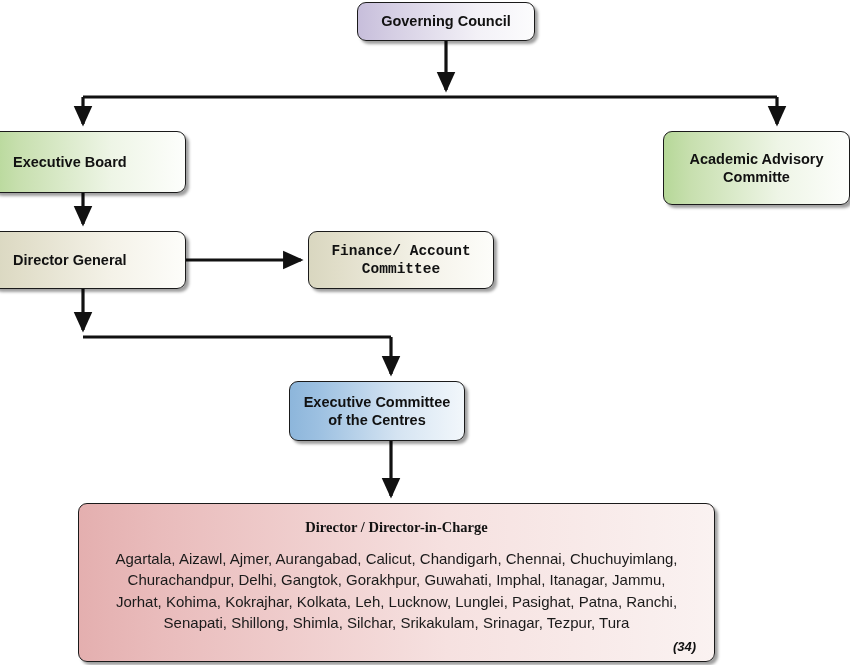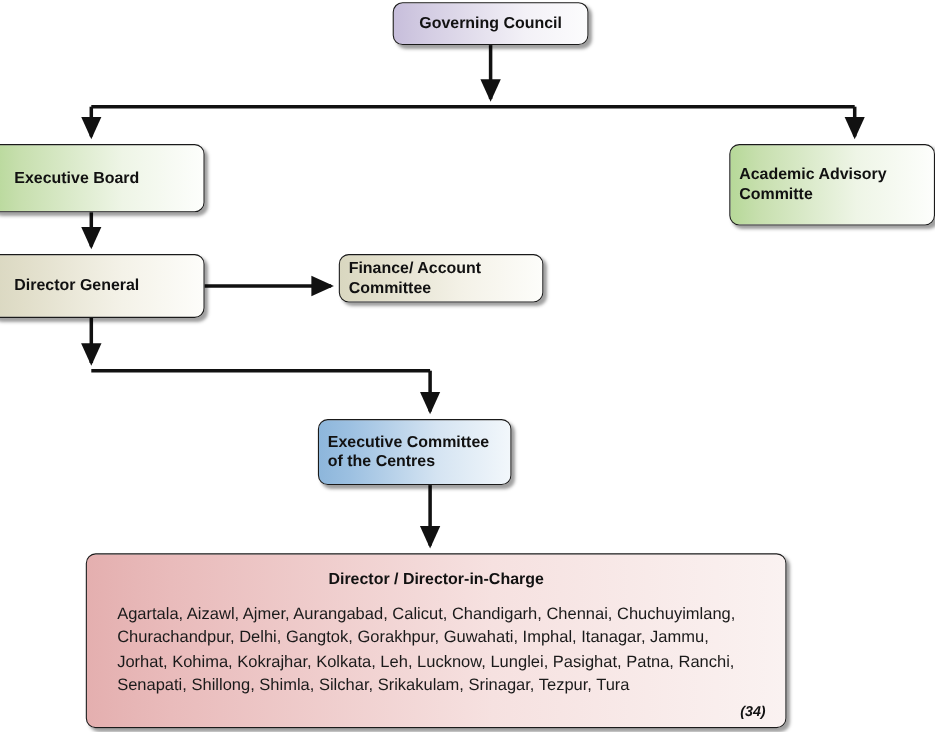--- a/index.html
+++ b/index.html
@@ -33,21 +33,21 @@
     position: absolute;
     z-index: 2;
     box-sizing: border-box;
     border: 1.4px solid #1a1a1a;
     border-radius: 9px;
     box-shadow: 3px 3px 3px rgba(0,0,0,0.38);
     display: flex;
     flex-direction: column;
     align-items: center;
     justify-content: center;
-    text-align: left;
+    text-align: center;
     color: #111111;
     font-weight: bold;
     font-size: 14.5px;
     line-height: 1.25;
     padding: 4px 8px;
   }
   .node-label { display: block; }
 
   
   #node-governing-council {
@@ -67,37 +67,39 @@
     background: linear-gradient(to right, #b6d898 0%, #c7dfae 14%, #eef5e6 62%, #fdfefc 100%);
   }
   #node-director-general {
     left: -10px; top: 231px; width: 196px; height: 58px;
     background: linear-gradient(to right, #d9d7c0 0%, #e0ddc8 14%, #f4f2e8 62%, #fdfdfa 100%);
     align-items: flex-start;
     padding-left: 22px;
     text-align: left;
   }
   #node-finance-committee {
-    left: 308px; top: 231px; width: 186px; height: 44px;
+    left: 308px; top: 231px; width: 186px; height: 58px;
     background: linear-gradient(to right, #d9d7c0 0%, #e0ddc8 14%, #f4f2e8 62%, #fdfdfa 100%);
+    font-family: Liberation Mono, monospace;
   }
   #node-executive-committee {
     left: 289px; top: 381px; width: 176px; height: 60px;
     background: linear-gradient(to right, #8db6db 0%, #9cc0e1 16%, #d5e4f2 62%, #f2f7fb 100%);
   }
   #node-director-in-charge {
     left: 78px; top: 503px; width: 637px; height: 159px;
     background: linear-gradient(to right, #e4afaf 0%, #e9bbbb 12%, #f6e1e0 58%, #faf2f1 100%);
     justify-content: flex-start;
     padding: 14px 18px 8px 18px;
   }
   #node-director-in-charge .unit-title {
     font-weight: bold;
     font-size: 14.5px;
     margin-bottom: 12px;
+    font-family: Liberation Serif, serif;
   }
   #node-director-in-charge .unit-list {
     font-weight: normal;
     font-size: 15px;
     line-height: 1.42;
     color: #1a1a1a;
     max-width: 580px;
   }
   #node-director-in-charge .unit-count {
     position: absolute;

